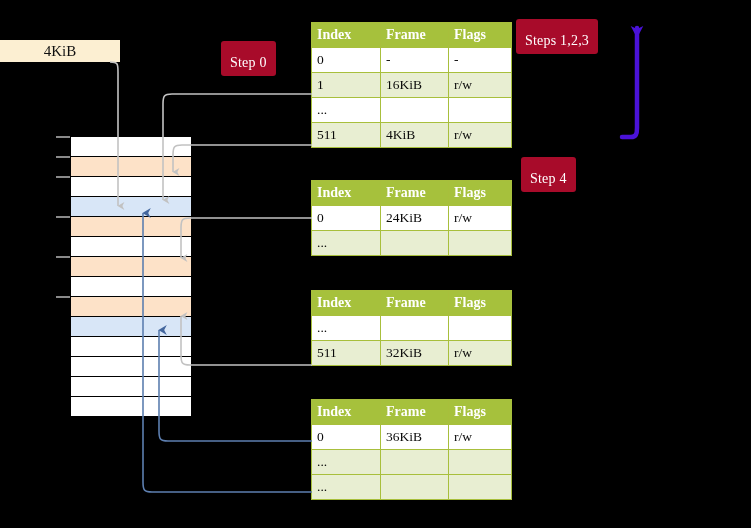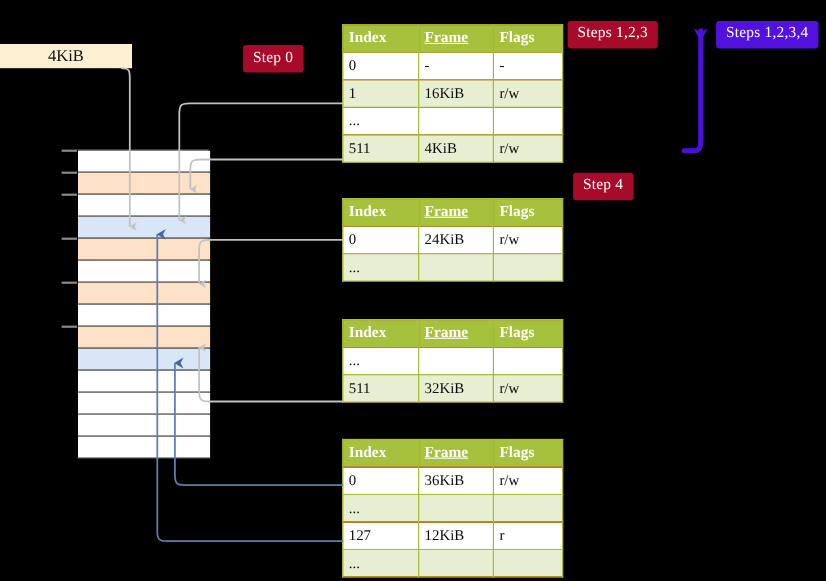--- a/index.html
+++ b/index.html
@@ -16,21 +16,21 @@
     font-family: "Liberation Serif", serif;
   }
 
   
   .pill {
     position: absolute;
     color: #ffffff;
     font-family: "Liberation Serif", serif;
     font-size: 14px;
     line-height: 1;
-    padding: 5px 9px 6px 9px;
+    padding: 15px 9px 6px 9px;
     border-radius: 3px;
     white-space: nowrap;
     letter-spacing: 0.2px;
   }
   .pill-red   { background: #a80b2a; }
   .pill-blue  { background: #5311e0; }
 
   .memlabel {
     position: absolute;
     background: #fcefd2;
@@ -65,21 +65,21 @@
   .ptable th {
     background: #a6c13c;
     color: #ffffff;
     font-weight: bold;
     font-size: 14px;
   }
   .ptable tr.odd td  { background: #ffffff; }
   .ptable tr.even td { background: #e8eed2; }
   .ptable td.hl      { background: #fbf7a8; }
   .col-index { width: 58px; }
-  .col-frame { width: 57px; text-decoration: underline; }
+  .col-frame { width: 57px; }
   .col-flags { width: 52px; margin-left: 28px; }
 
   
   #memblock {
     position: absolute;
     left: 70px;
     top: 136px;
     width: 120px;
     height: 280px;
     background: #ffffff;
@@ -118,21 +118,20 @@
 <body>
 
 <div id="stage">
 
   <div class="memlabel" style="left:0px; top:40px; width:120px; height:22px;">4KiB</div>
 
   <div class="pill pill-red" style="left:189px; top:41px;margin-left:32px;">Step 0</div>
 
   <div class="pill pill-red" style="left:516px; top:19px;">Steps 1,2,3</div>
 
-  <div class="pill pill-blue" style="left:651px; top:19px;">Steps 1,2,3,4</div>
 
   <div class="pill pill-red" style="left:521px; top:157px;text-align:right;">Step 4</div>
 
   <div id="memblock">
       <div class="memrow white" style="top: 0px;"></div>
       <div class="memrow peach" style="top: 20px;"></div>
       <div class="memrow white" style="top: 40px;"></div>
       <div class="memrow bluish" style="top: 60px;"></div>
       <div class="memrow peach" style="top: 80px;"></div>
       <div class="memrow white" style="top: 100px;"></div>
@@ -241,25 +240,20 @@
       <tr class="odd">
         <td>0</td>
         <td>36KiB</td>
         <td>r/w</td>
       </tr>
       <tr class="even">
         <td>...</td>
         <td></td>
         <td></td>
       </tr>
-      <tr class="odd">
-        <td>127</td>
-        <td>12KiB</td>
-        <td>r</td>
-      </tr>
       <tr class="even">
         <td>...</td>
         <td></td>
         <td></td>
       </tr>
     </tbody>
   </table>
 
   <svg id="wires" viewBox="0 0 751 528">
     <defs>

